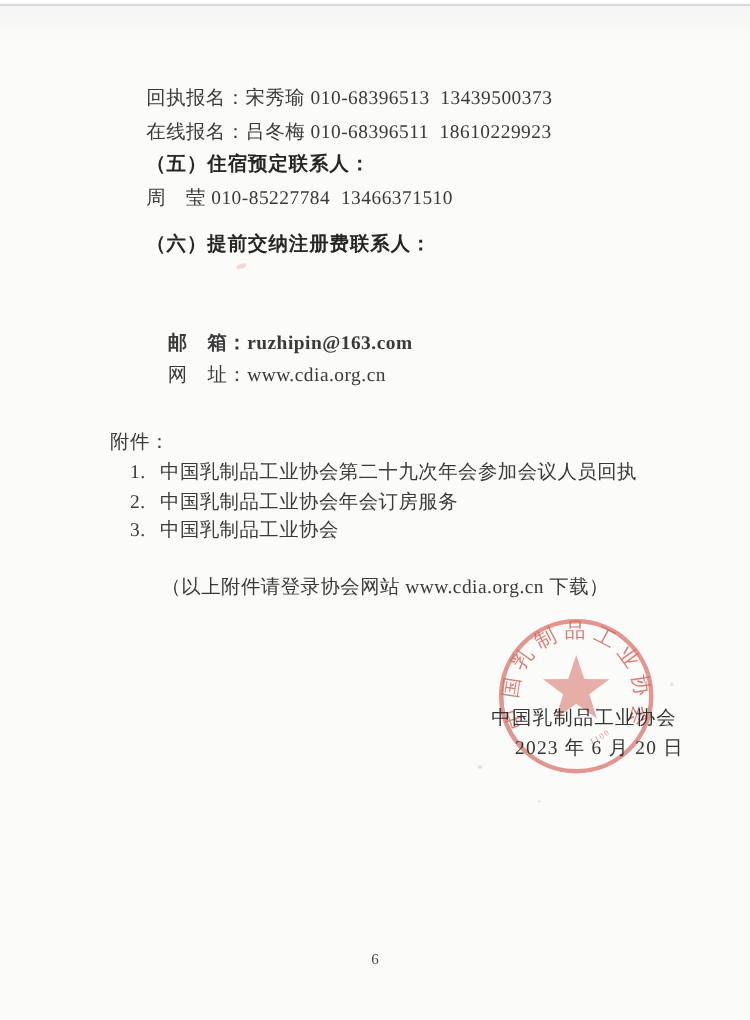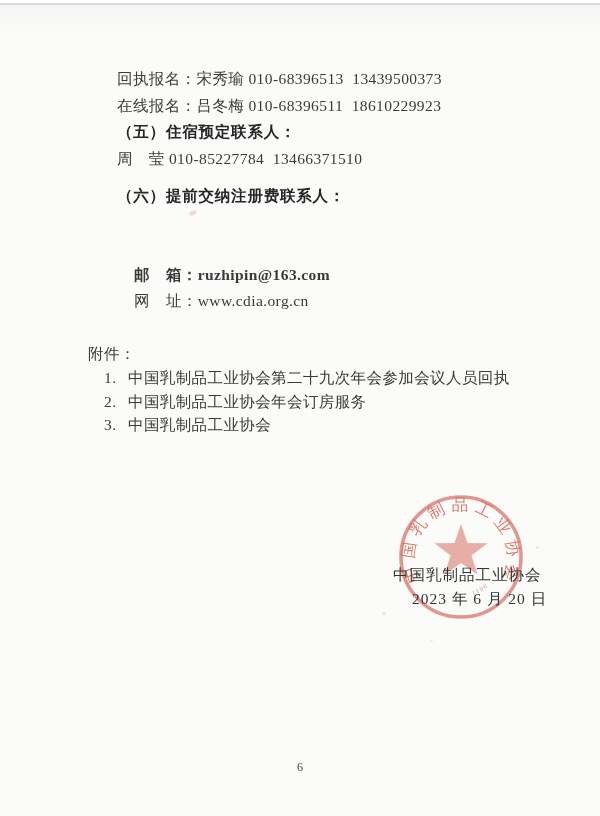--- a/index.html
+++ b/index.html
@@ -90,20 +90,23 @@
   </div>
 
   <div class="txt attach-item" style="left:104px; top:392px;">
     <span class="num">2.</span><span>中国乳制品工业协会年会订房服务</span>
   </div>
 
   <div class="txt attach-item" style="left:104px; top:415px;">
     <span class="num">3.</span><span>中国乳制品工业协会</span>
   </div>
 
+  <div class="txt" style="left:112px; top:440px;">
+    <span>（以上附件请登录协会网站 </span><span class="ul">www.cdia.org.cn</span><span> 下载）</span>
+  </div>
 
   <div class="seal-wrap">
     <svg width="140" height="140" viewBox="0 0 140 140">
       <defs>
         <path id="sealArcTop" d="M 46.5,110.7 A 47,47 0 1,1 93.5,110.7" fill="none"></path>
         <path id="sealArcBottom" d="M 33.7,86.9 A 40,40 0 0,0 106.3,86.9" fill="none"></path>
       </defs>
       <circle cx="70" cy="70" r="60" fill="none" stroke="#db7168" stroke-width="3.6" opacity="0.8"></circle>
       <polygon points="70,37 76.5,56.1 96.6,56.3 80.5,68.4 86.5,87.7 70,76 53.5,87.7 59.5,68.4 43.4,56.3 63.5,56.1" fill="#dd7b72" opacity="0.65"></polygon>
       <text font-size="16.5" fill="#d55f55" opacity="0.88" letter-spacing="2">

